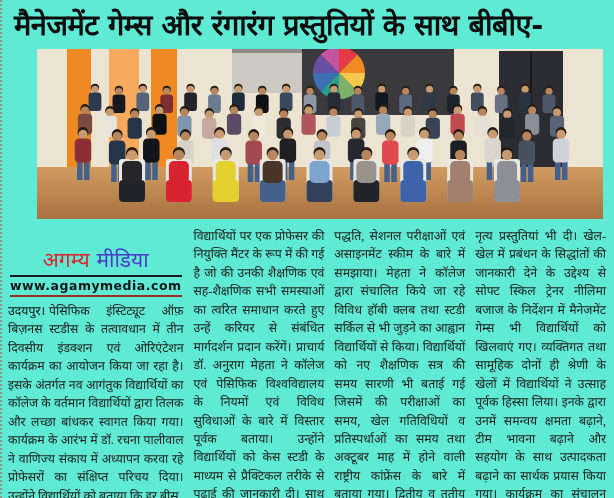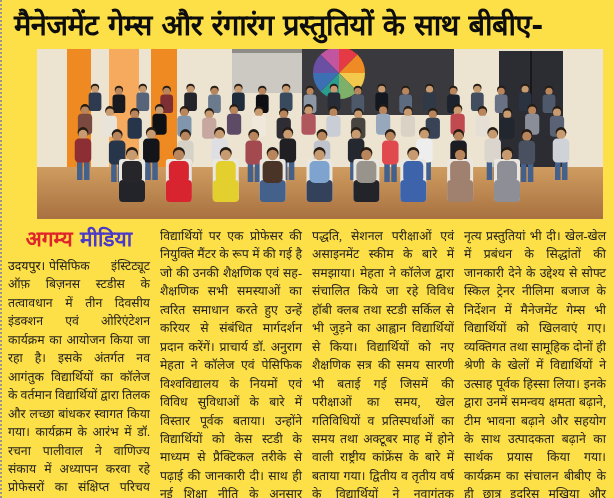--- a/index.html
+++ b/index.html
@@ -1,22 +1,22 @@
 <!DOCTYPE html>
 <html><head>
 <meta charset="utf-8">
 <style>
   html,body{margin:0;padding:0;width:614px;height:498px;overflow:hidden;background:#fdfcf8;}
-  .page{position:relative;width:614px;height:498px;background:#fde047;border-left:2px dotted #9a948a;box-sizing:border-box;font-family:"Liberation Serif",serif;}
+  .page{position:relative;width:614px;height:498px;background:#5eead4;border-left:2px dotted #9a948a;box-sizing:border-box;font-family:"Liberation Serif",serif;}
   .headline{margin:0;padding:7px 8px 3px 12px;font-family:"DejaVu Sans",sans-serif;font-weight:700;font-size:29px;line-height:36px;color:#0d0d0d;letter-spacing:-0.5px;}
   .photo-wrap{margin:3px 13px 4px 35px;width:566px;height:170px;background:#ece3d0;overflow:hidden;}
   .photo-wrap svg{display:block;}
   .body-grid{display:grid;grid-template-columns:repeat(4,1fr);column-gap:10px;padding:4px 8px 0 6px;}
   .masthead{text-align:center;margin:0 2px 5px 2px;}
-  .logo-line{font-family:"DejaVu Sans",sans-serif;font-weight:700;font-size:21px;line-height:25px;letter-spacing:0;}
+  .logo-line{font-family:"DejaVu Sans",sans-serif;font-weight:400;font-size:21px;line-height:25px;letter-spacing:0;margin-top:21px;}
   .site{font-family:"DejaVu Sans",sans-serif;font-weight:700;font-size:12.5px;line-height:18px;color:#151515;border-top:2px solid #1a1a1a;border-bottom:2px solid #9c2c20;margin-top:2px;letter-spacing:0.5px;}
   .txt{margin:0;font-size:12.3px;line-height:18.45px;text-align:justify;color:#211f1c;}
   .dateline{margin-right:4px;font-weight:400;color:#111;}
 </style>
 </head>
 <body>
 
 <div class="page">
 
   <h1 class="headline"><span>मैनेजमेंट गेम्स और रंगारंग प्रस्तुतियों के साथ बीबीए-</span><br></h1>
@@ -288,20 +288,21 @@
         <circle cx="470" cy="106" r="5.2" fill="#c89a6f"></circle>
         <rect x="460" y="112" width="20" height="22" rx="5" fill="#8e8e96"></rect>
       </svg>
   </div>
 
   <div class="body-grid">
 
     <div class="col">
       <div class="masthead">
         <div class="logo-line"><span id="logo-red" style="color: rgb(224, 36, 43);">अगम्य</span> <span id="logo-blue" style="color: rgb(75, 57, 200);">मीडिया</span></div>
+        <div class="site">www.agamymedia.com</div>
       </div>
       <p class="txt"><strong class="dateline">उदयपुर।</strong><span>पेसिफिक इंस्टिट्यूट ऑफ़ बिज़नस स्टडीस के तत्वावधान में तीन दिवसीय इंडक्शन एवं ओरिएंटेशन कार्यक्रम का आयोजन किया जा रहा है। इसके अंतर्गत नव आगंतुक विद्यार्थियों का कॉलेज के वर्तमान विद्यार्थियों द्वारा तिलक और लच्छा बांधकर स्वागत किया गया। कार्यक्रम के आरंभ में डॉ. रचना पालीवाल ने वाणिज्य संकाय में अध्यापन करवा रहे प्रोफेसरों का संक्षिप्त परिचय दिया। उन्होंने विद्यार्थियों को बताया कि हर बीस</span></p>
     </div>
 
     <div class="col">
       <p class="txt">विद्यार्थियों पर एक प्रोफेसर की नियुक्ति मैंटर के रूप में की गई है जो की उनकी शैक्षणिक एवं सह-शैक्षणिक सभी समस्याओं का त्वरित समाधान करते हुए उन्हें करियर से संबंधित मार्गदर्शन प्रदान करेंगें। प्राचार्य डॉ. अनुराग मेहता ने कॉलेज एवं पेसिफिक विश्वविद्यालय के नियमों एवं विविध सुविधाओं के बारे में विस्तार पूर्वक बताया। उन्होंने विद्यार्थियों को केस स्टडी के माध्यम से प्रैक्टिकल तरीके से पढ़ाई की जानकारी दी। साथ ही नई शिक्षा नीति के अनुसार एग्जाम</p>
     </div>
 
     <div class="col">
       <p class="txt">पद्धति, सेशनल परीक्षाओं एवं असाइनमेंट स्कीम के बारे में समझाया। मेहता ने कॉलेज द्वारा संचालित किये जा रहे विविध हॉबी क्लब तथा स्टडी सर्किल से भी जुड़ने का आह्वान विद्यार्थियों से किया। विद्यार्थियों को नए शैक्षणिक सत्र की समय सारणी भी बताई गई जिसमें की परीक्षाओं का समय, खेल गतिविधियों व प्रतिस्पर्धाओं का समय तथा अक्टूबर माह में होने वाली राष्ट्रीय कांफ्रेंस के बारे में बताया गया। द्वितीय व तृतीय वर्ष के विद्यार्थियों ने नवागंतुक विद्यार्थियों के स्वागत में आकर्षक</p>

